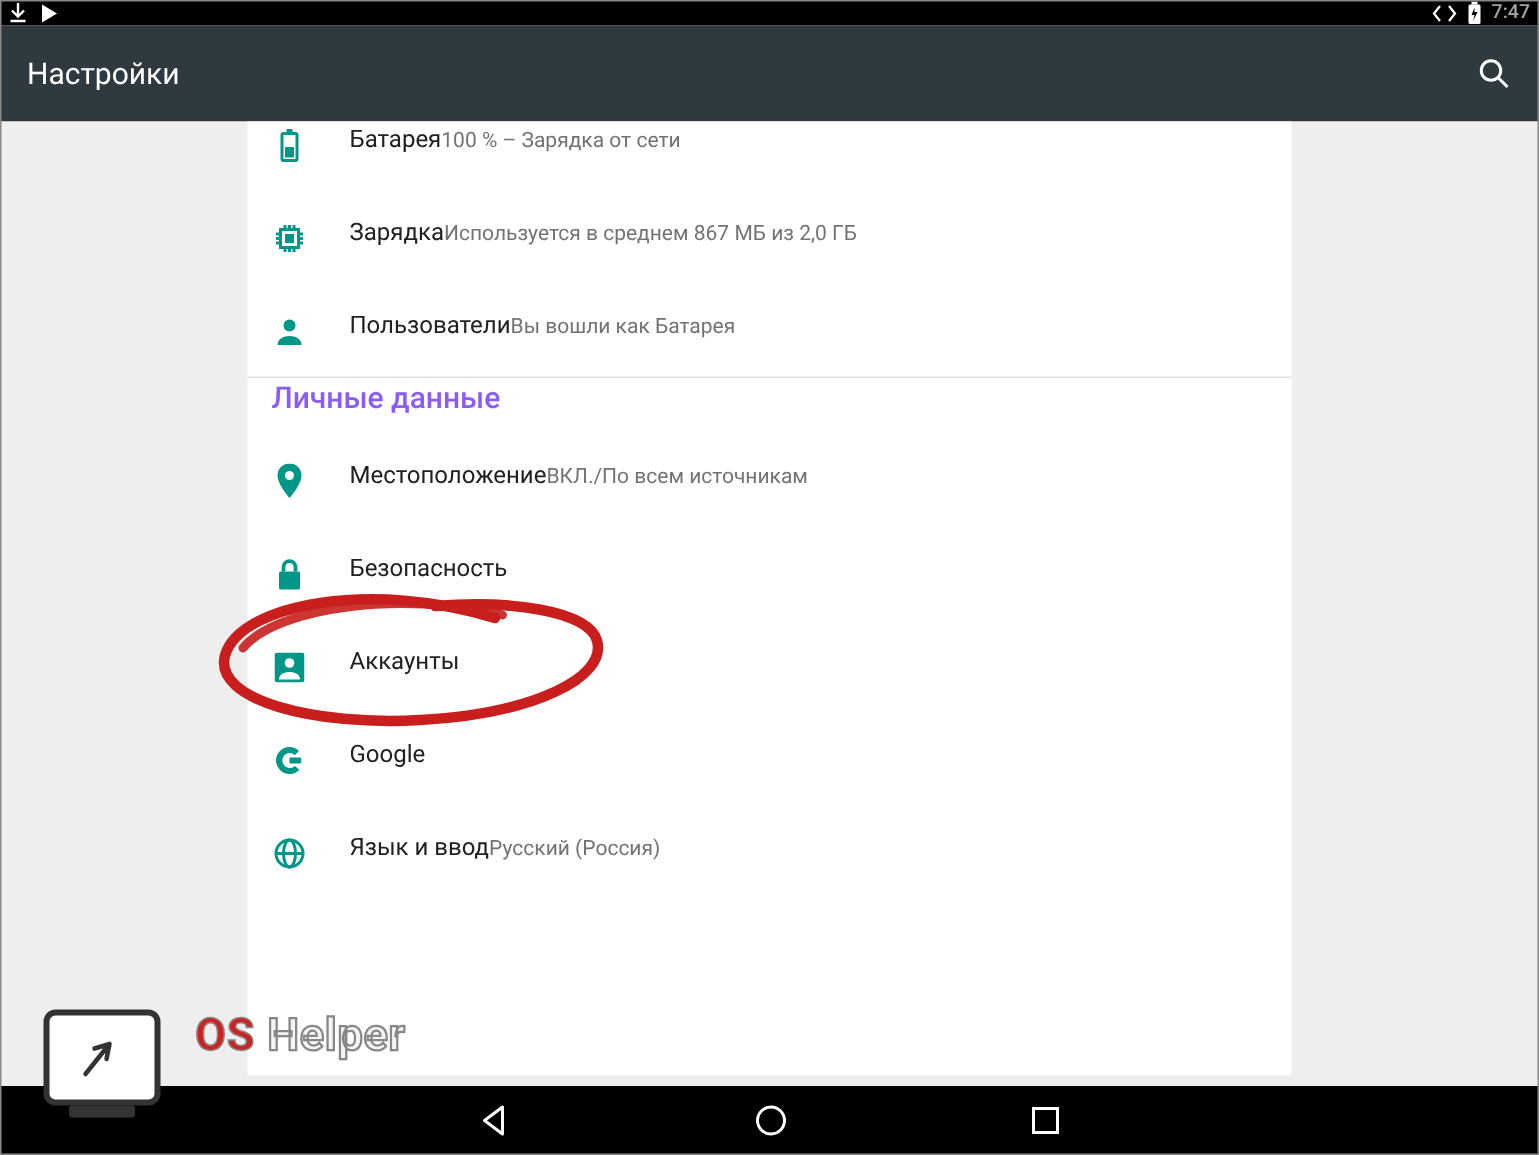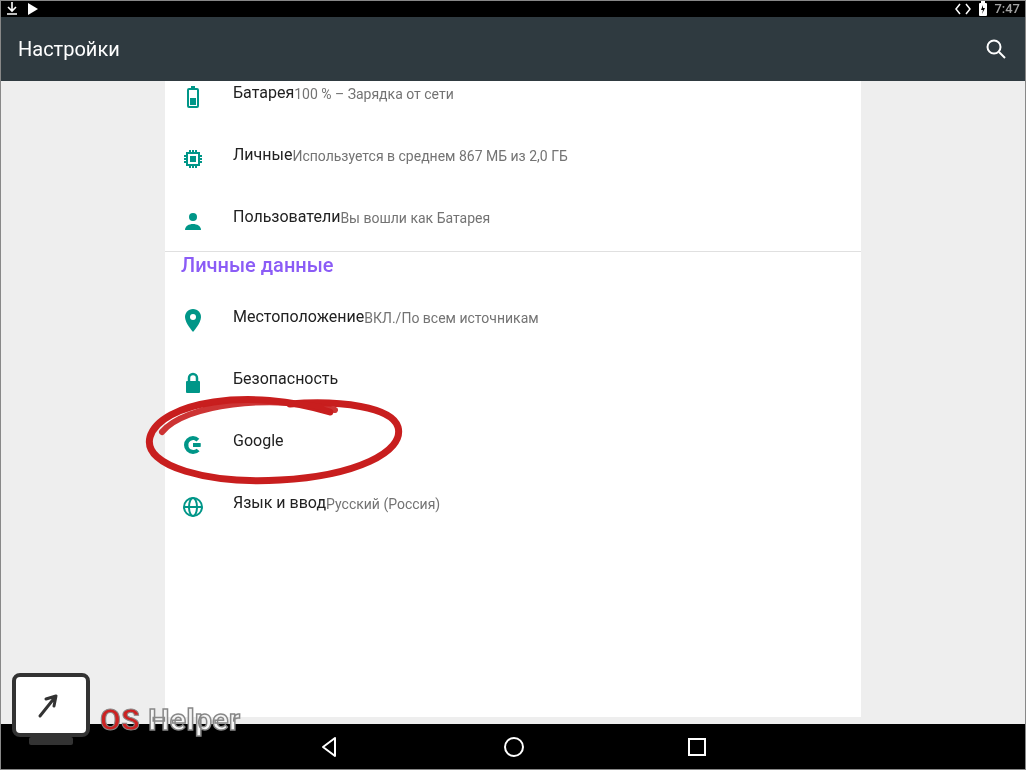--- a/index.html
+++ b/index.html
@@ -13,21 +13,21 @@
   .panel{background:#fff;width:696px;height:100%;overflow:hidden;position:relative;}
   .item{display:flex;align-items:flex-start;padding:18px 16px;gap:28px;cursor:pointer;}
   .item .ico{width:24px;height:24px;flex:0 0 24px;display:flex;align-items:center;justify-content:center;margin-top:2px;}
   .item .txt{display:flex;flex-direction:row;}
   .t1{color:#212121;font-size:16px;line-height:20px;}
   .t2{color:#737373;font-size:14px;line-height:18px;margin-top:2px;}
   .section-header{color:#8b5cf6;font-size:20px;font-weight:500;padding:1px 16px 12px 16px;border-top:1px solid #e0e0e0;}
   .nav-bar{position:absolute;bottom:0;left:0;right:0;height:46px;background:#000;display:flex;align-items:center;justify-content:center;gap:160px;}
   .nav-btn{cursor:pointer;}
   .annot{position:absolute;left:130px;top:392px;pointer-events:none;z-index:5;}
-  .watermark{position:absolute;bottom:33px;left:12px;display:flex;align-items:flex-end;gap:10px;z-index:6;}
+  .watermark{position:absolute;bottom:33px;left:29px;display:flex;align-items:flex-start;gap:23px;z-index:6;}
   .wm-box{width:70px;height:56px;border:4px solid #333;border-radius:8px;background:#fff;display:flex;align-items:center;justify-content:center;position:relative;}
   .wm-base{position:absolute;bottom:-12px;width:44px;height:8px;background:#333;border-radius:2px;}
   .wm-text{font-size:30px;font-weight:700;letter-spacing:0.5px;}
   .wm-os{color:#cc2222;-webkit-text-stroke:1px #888;}
   .wm-help{color:#f5f5f5;-webkit-text-stroke:1.5px #888;}
   svg{display:block;}
   .frame{position:absolute;inset:0;border:1px solid #888;pointer-events:none;z-index:20;}
 </style>
 </head>
 <body>
@@ -91,21 +91,21 @@
 
     <div class="item">
       <span class="ico">
         <svg width="22" height="22" viewBox="0 0 22 22">
             <rect x="5" y="5" width="12" height="12" fill="none" stroke="#009688" stroke-width="2"></rect>
             <rect x="8" y="8" width="6" height="6" fill="#009688"></rect>
             <path d="M8 2v3M11 2v3M14 2v3M8 17v3M11 17v3M14 17v3M2 8h3M2 11h3M2 14h3M17 8h3M17 11h3M17 14h3" stroke="#009688" stroke-width="2"></path>
           </svg>
       </span>
       <span class="txt">
-        <span class="t1">Личные</span>
+        <span class="t1">Зарядка</span>
         <span class="t2">Используется в среднем 867 МБ из 2,0 ГБ</span>
       </span>
     </div>
 
     <div class="item">
       <span class="ico">
         <svg width="22" height="22" viewBox="0 0 22 22">
             <circle cx="11" cy="7" r="4" fill="#009688"></circle>
             <path d="M3 20c0-4 4-6 8-6s8 2 8 6" fill="#009688"></path>
           </svg>
@@ -136,20 +136,32 @@
         <svg width="18" height="22" viewBox="0 0 18 22">
             <rect x="2" y="9" width="14" height="12" rx="1" fill="#009688"></rect>
             <path d="M5 9V6a4 4 0 018 0v3" stroke="#009688" stroke-width="2.5" fill="none"></path>
           </svg>
       </span>
       <span class="txt">
         <span class="t1">Безопасность</span>
       </span>
     </div>
 
+    <div class="item">
+      <span class="ico">
+        <svg width="20" height="20" viewBox="0 0 20 20">
+            <rect x="0" y="0" width="20" height="20" rx="2" fill="#009688"></rect>
+            <circle cx="10" cy="7" r="3.2" fill="#fff"></circle>
+            <path d="M3 18c0-3.5 3.5-5 7-5s7 1.5 7 5" fill="#fff"></path>
+          </svg>
+      </span>
+      <span class="txt">
+        <span class="t1">Аккаунты</span>
+      </span>
+    </div>
 
     <div class="item">
       <span class="ico">
         <svg width="22" height="22" viewBox="0 0 22 22">
             <path d="M11 2a9 9 0 100 18 9 9 0 006.6-2.8l-3-2.5A5 5 0 1111 6c1.4 0 2.6.6 3.5 1.5l2.8-2.8A9 9 0 0011 2z M11 9v4h7.5c.2-.6.3-1.3.3-2 0-.7-.1-1.4-.2-2H11z" fill="#009688"></path>
           </svg>
       </span>
       <span class="txt">
         <span class="t1">Google</span>
       </span>

